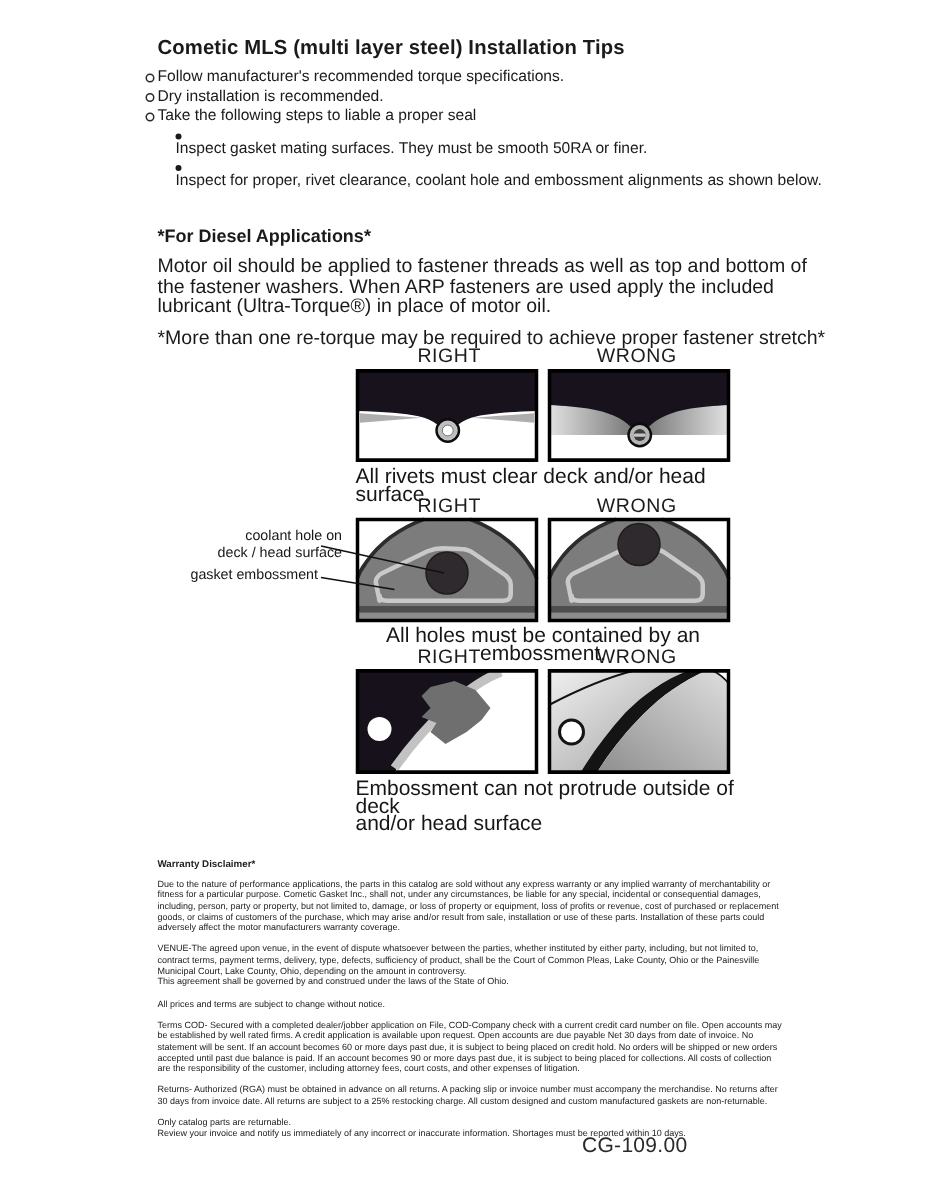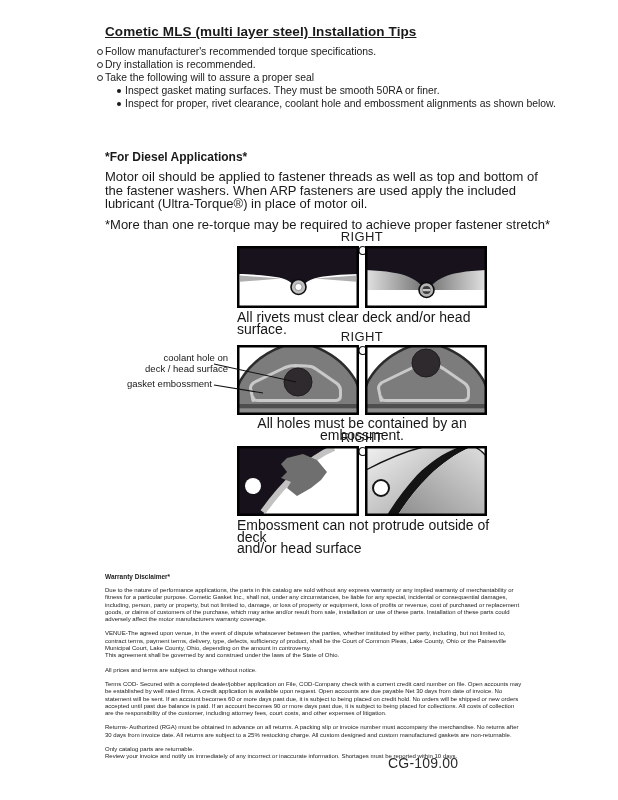--- a/index.html
+++ b/index.html
@@ -3,36 +3,36 @@
 <meta charset="utf-8">
 <style>
   html,body{margin:0;padding:0;background:#ffffff;}
   .page{
     position:relative;width:618px;height:800px;background:#ffffff;overflow:hidden;
     font-family:"Liberation Sans", sans-serif;color:#1a1a1a;
   }
   
   .title{
     position:absolute;left:105px;top:24px;margin:0;
-    font-size:13.5px;font-weight:bold;text-decoration:underline;
+    font-size:13.5px;font-weight:bold;
     letter-spacing:.1px;white-space:nowrap;
   }
   .tips{position:absolute;left:97px;top:45px;width:460px;}
   .b-row{display:flex;align-items:flex-start;line-height:13px;font-size:10.4px;}
   .b-row .mark{flex:0 0 8px;display:flex;justify-content:flex-start;}
   .circle-mark{width:4px;height:4px;border:1px solid #2a2a2a;border-radius:50%;margin-top:4px;}
   .dot-mark{width:4px;height:4px;background:#1a1a1a;border-radius:50%;margin-top:4.5px;}
-  .b-sub{margin-left:20px;}
+  .b-sub{margin-left:20px;flex-direction:column;}
   
   .diesel{position:absolute;left:105px;top:118px;width:452px;margin-top:32px;}
   .diesel h2{margin:0 0 6px 0;font-size:12px;font-weight:bold;}
   .diesel p{margin:0 0 7px 0;font-size:13px;line-height:13.5px;}
   
   .diag{position:absolute;}
-  .dlabels{position:absolute;display:flex;width:250px;flex-direction:column;}
+  .dlabels{position:absolute;display:flex;width:250px;}
   .dlabels span{flex:1;text-align:center;font-size:13px;letter-spacing:.4px;color:#1c1c1c;line-height:14px;}
   .dpanels{position:absolute;display:flex;gap:6px;}
   .dpanels svg{display:block;}
   .dcaption{position:absolute;font-size:14px;line-height:11.5px;color:#161616;}
   .diag1{left:237px;top:230px;width:252px;height:95px;}
   .diag1 .dlabels{left:0;top:0;}
   .diag1 .dpanels{left:0;top:16px;}
   .diag1 .dcaption{left:0;top:82px;width:262px;}
   .diag2{left:115px;top:330px;width:372px;height:102px;}
   .diag2 .dlabels{left:122px;top:0;}
@@ -71,21 +71,21 @@
     <div class="b-row">
       <span class="mark">
           <span class="circle-mark"></span>
         </span>
       <span>Dry installation is recommended.</span>
     </div>
     <div class="b-row">
       <span class="mark">
           <span class="circle-mark"></span>
         </span>
-      <span>Take the following will to assure a proper seal</span>
+      <span>Take the following steps to liable a proper seal</span>
     </div>
     <div class="b-row b-sub">
       <span class="mark">
           <span class="dot-mark"></span>
         </span>
       <span>Inspect gasket mating surfaces.  They must be smooth 50RA or finer.</span>
     </div>
     <div class="b-row b-sub">
       <span class="mark">
           <span class="dot-mark"></span>

